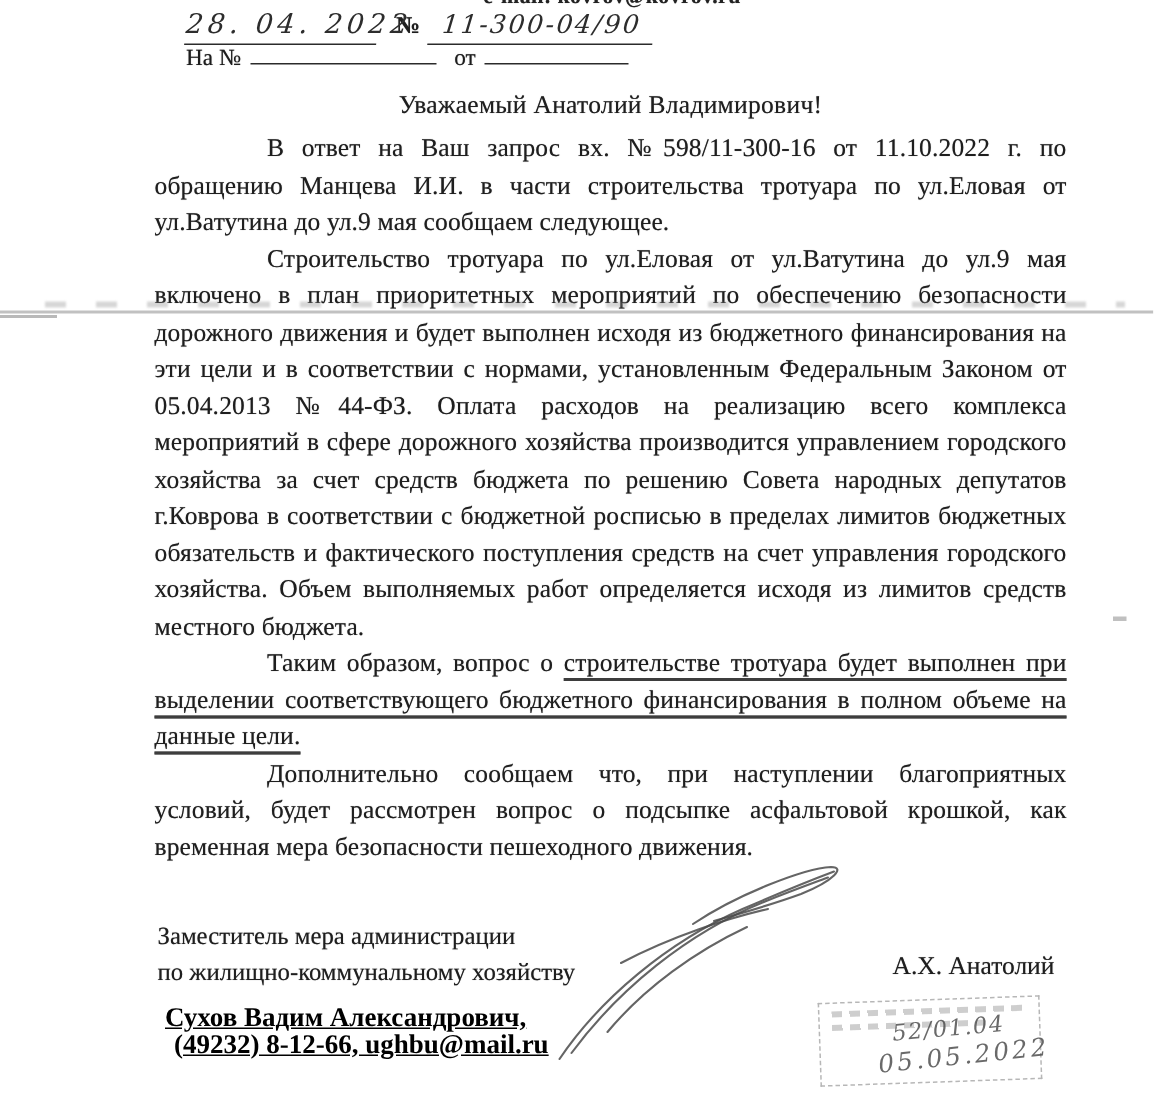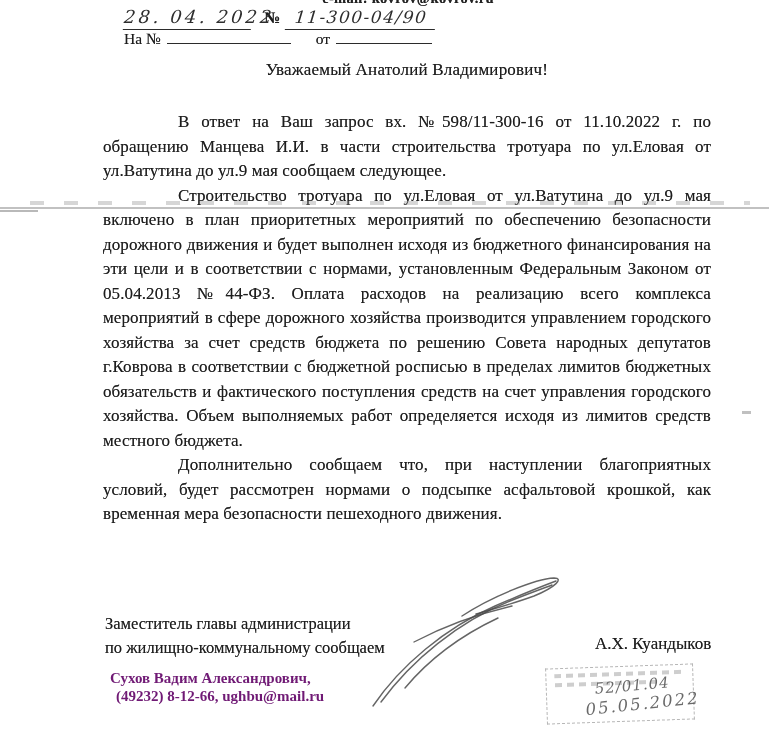--- a/index.html
+++ b/index.html
@@ -32,25 +32,25 @@
     font-size:17px; letter-spacing:1.5px; width:150px;
     border-bottom:1.6px solid #2b2b2b; padding-bottom:2px; text-align:center;
   }
   .na-line { position:absolute; top:30px; left:124px; white-space:nowrap; font-size:15.5px; color:#1d1d1d; }
   .blank {
     display:inline-block; height:13px; border-bottom:1.6px solid #2b2b2b;
     vertical-align:baseline;
   }
   .blank.b1 { width:124px; margin-left:6px; }
   .blank.b2 { width:96px;  margin-left:6px; }
-  .na-from { margin-left:25px; }
+  .na-from { margin-left:12px; }
 
   
   .body-block { position:absolute; left:103px; top:60px; width:608px; }
-  .greeting { text-align:center; font-size:17px; margin-bottom:30px; letter-spacing:.2px; }
+  .greeting { text-align:center; font-size:17px; margin-bottom:7px; letter-spacing:.2px; }
   .para {
     font-size:17px; line-height:24.5px; text-align:justify;
     text-indent:75px; letter-spacing:.1px;
   }
   .hand-underline {
     text-decoration:underline;
     text-decoration-thickness:1.8px;
     text-underline-offset:4.5px;
     text-decoration-color:#3d3d3d;
   }
@@ -65,21 +65,21 @@
   .artifact-edge { position:absolute; left:0; top:210px; width:38px; height:2.2px; background:#8a8a8a; opacity:.6; }
   .artifact-dot { position:absolute; left:742px; top:411px; width:9px; height:2.5px; background:#a5a5a5; opacity:.7; }
 
   
   .signoff-title { position:absolute; left:105px; top:612px; font-size:16.5px; line-height:24px; }
   .signer-name  { position:absolute; left:595px; top:634px; font-size:17px; white-space:nowrap; }
   .signature-svg { position:absolute; left:350px; top:556px; }
   .signature-svg path { fill:none; stroke:#4a4a4a; stroke-width:1.4; stroke-linecap:round; opacity:.85; }
 
   
-  .executor { position:absolute; left:110px; top:670px; font-size:15px; font-weight:bold; line-height:17.5px; color:#701a75; }
+  .executor { position:absolute; left:110px; top:670px; font-size:18px; font-weight:bold; line-height:17.5px; color:#000000;text-decoration:underline; }
   .executor .l2 { padding-left:6px; font-weight:bold; }
 
   
   .stamp {
     position:absolute; left:546px; top:666px; width:148px; height:56px;
     border:1.4px dashed rgba(110,110,110,.55);
     transform:rotate(-2deg); opacity:.9;
   }
   .stamp-row {
     height:4px; margin:5px 8px 0 8px; opacity:.5;
@@ -105,42 +105,43 @@
   </div>
 
   <div class="na-line printed">
     <span>На №</span><span class="blank b1"></span><span class="na-from">от</span><span class="blank b2"></span>
   </div>
 
   <div class="body-block">
     <div class="greeting printed">Уважаемый Анатолий Владимирович!</div>
     <p class="para printed">В ответ на Ваш запрос вх. №598/11-300-16 от 11.10.2022 г. по обращению Манцева И.И. в части строительства тротуара по ул.Еловая от ул.Ватутина до ул.9 мая сообщаем следующее.</p>
     <p class="para printed">Строительство тротуара по ул.Еловая от ул.Ватутина до ул.9 мая включено в план приоритетных мероприятий по обеспечению безопасности дорожного движения и будет выполнен исходя из бюджетного финансирования на эти цели и в соответствии с нормами, установленным Федеральным Законом от 05.04.2013 №44-ФЗ. Оплата расходов на реализацию всего комплекса мероприятий в сфере дорожного хозяйства производится управлением городского хозяйства за счет средств бюджета по решению Совета народных депутатов г.Коврова в соответствии с бюджетной росписью в пределах лимитов бюджетных обязательств и фактического поступления средств на счет управления городского хозяйства. Объем выполняемых работ определяется исходя из лимитов средств местного бюджета.</p>
-    <p class="para printed">Дополнительно сообщаем что, при наступлении благоприятных условий, будет рассмотрен нормами о подсыпке асфальтовой крошкой, как временная мера безопасности пешеходного движения.</p>
+    <p class="para printed"><span>Таким образом, вопрос о </span><span class="hand-underline">строительстве тротуара будет выполнен при выделении соответствующего бюджетного финансирования в полном объеме на данные цели.</span></p>
+    <p class="para printed">Дополнительно сообщаем что, при наступлении благоприятных условий, будет рассмотрен вопрос о подсыпке асфальтовой крошкой, как временная мера безопасности пешеходного движения.</p>
   </div>
 
   <div class="artifact-smudge"></div>
   <div class="artifact-line1"></div>
   <div class="artifact-edge"></div>
   <div class="artifact-dot"></div>
 
   <div class="signoff-title printed">
-    <div>Заместитель главы администрации</div>
-    <div>по жилищно-коммунальному сообщаем</div>
+    <div>Заместитель мера администрации</div>
+    <div>по жилищно-коммунальному хозяйству</div>
   </div>
 
   <svg class="signature-svg" width="215" height="162" viewBox="0 0 215 162" xmlns="http://www.w3.org/2000/svg">
     <path d="M23 150 C50 110, 95 72, 145 50 C175 37, 198 28, 206 25"></path>
     <path d="M31 146 C62 104, 108 66, 160 45 C180 37, 194 32, 202 29"></path>
     <path d="M112 60 C142 40, 186 23, 204 22 C214 22, 206 31, 184 40 C162 48, 140 54, 126 58"></path>
     <path d="M64 86 C98 68, 136 56, 162 50"></path>
     <path d="M55 132 C80 102, 114 78, 148 62"></path>
   </svg>
 
-  <div class="signer-name printed">А.Х. Куандыков</div>
+  <div class="signer-name printed">А.Х. Анатолий</div>
 
   <div class="executor">
     <div>Сухов Вадим Александрович,</div>
     <div class="l2">(49232) 8-12-66, ughbu@mail.ru</div>
   </div>
 
   <div class="stamp">
     <div class="stamp-row"></div>
     <div class="stamp-row short"></div>
     <div class="stamp-hand stamp-number">52/01.04</div>

